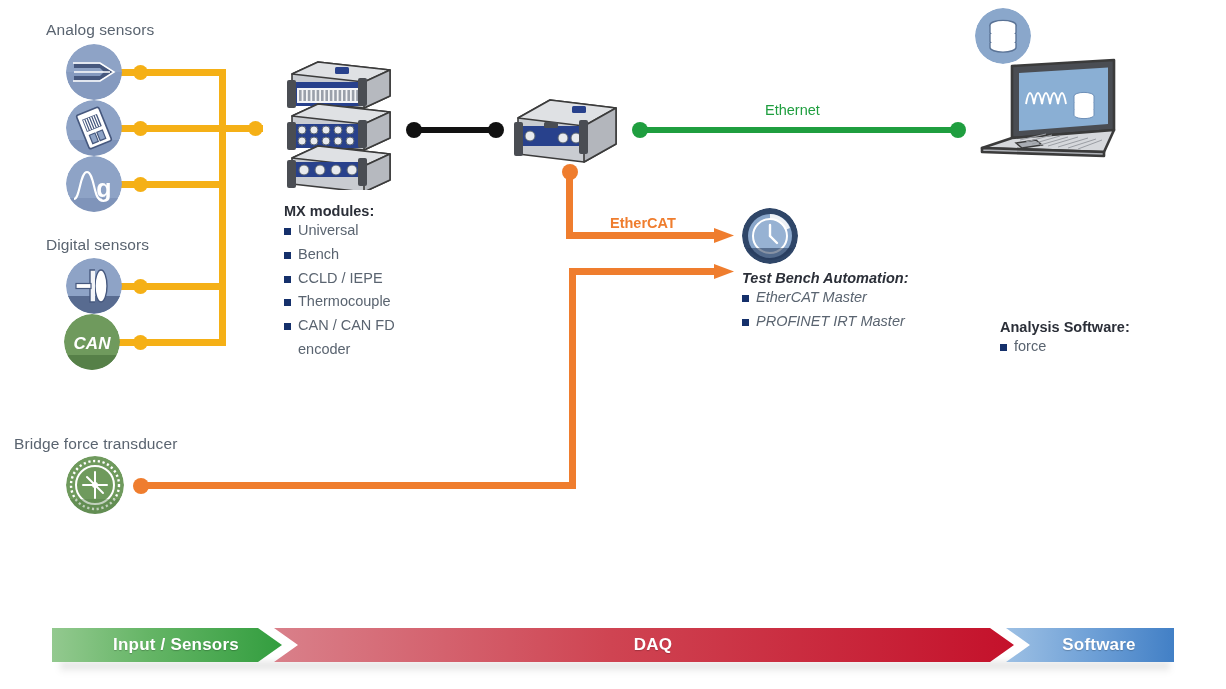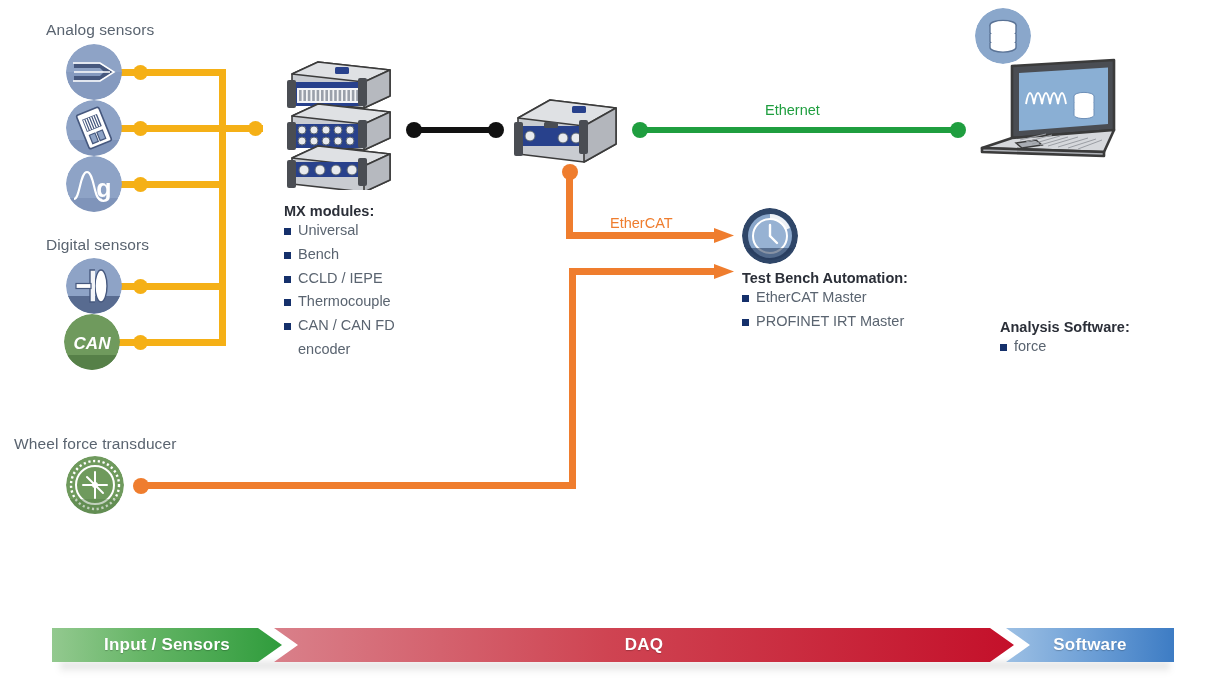--- a/index.html
+++ b/index.html
@@ -27,42 +27,42 @@
     line-height:23.8px;position:relative;padding-left:14px;
   }
   .list-item:before{
     content:"";position:absolute;left:0;top:9px;
     width:7px;height:7px;background:#15306b;
   }
   .list-item.cont{padding-left:14px;}
   .list-item.cont:before{display:none;}
   .link-label{font-size:14.5px;white-space:nowrap;}
   .lbl-ethernet{color:#1f9e3f;}
-  .lbl-ethercat{color:#ef7d2e;}
+  .lbl-ethercat{color:#ef7d2e;font-weight:bold;}
 
   
   .wire{position:absolute;background:#f5b016;}
   .wire-or{position:absolute;background:#ef7d2e;}
   .dot{position:absolute;border-radius:50%;}
   .dot-y{background:#f5b016;}
   .dot-or{background:#ef7d2e;}
   .dot-k{background:#111111;}
   .dot-g{background:#1f9e3f;}
   .wire-k{position:absolute;background:#111111;}
   .wire-g{position:absolute;background:#1f9e3f;}
 
   
   .circ{
     position:absolute;border-radius:50%;overflow:hidden;
   }
   .circ svg{display:block;}
 
   
   #banner{position:absolute;left:52px;top:628px;width:1122px;height:34px;}
-  .seg{position:absolute;top:0;height:34px;display:flex;align-items:center;justify-content:center;}
+  .seg{position:absolute;top:0;height:34px;display:flex;align-items:center;justify-content:center;padding-left:9px;}
   .seg span{
     color:#ffffff;font-weight:bold;font-size:17px;
     letter-spacing:.2px;white-space:nowrap;
     text-shadow:0 1px 1px rgba(0,0,0,.22);
     position:relative;z-index:3;
   }
   #seg-input{left:0;width:230px;
     background:linear-gradient(90deg,#93c98f 0%,#65b566 40%,#2f9c3c 100%);
     clip-path:polygon(0 0,206px 0,230px 17px,206px 34px,0 34px);}
   #seg-daq{left:222px;width:740px;
@@ -79,21 +79,21 @@
 </style>
 </head>
 <body>
 
 <div id="stage">
 
   <div class="abs grp-label" style="left:46px;top:21px;">Analog sensors</div>
 
   <div class="abs grp-label" style="left:46px;top:236px;">Digital sensors</div>
 
-  <div class="abs grp-label" style="left:14px;top:435px;">Wheel force transducer</div>
+  <div class="abs grp-label" style="left:14px;top:435px;">Bridge force transducer</div>
 
   <div class="wire" style="left:96px;top:69px;width:130px;height:7px;"></div>
   <div class="wire" style="left:96px;top:125px;width:130px;height:7px;"></div>
   <div class="wire" style="left:96px;top:181px;width:130px;height:7px;"></div>
   <div class="wire" style="left:96px;top:283px;width:130px;height:7px;"></div>
   <div class="wire" style="left:96px;top:339px;width:130px;height:7px;"></div>
 
   <div class="wire" style="left:219px;top:69px;width:7px;height:277px;"></div>
 
   <div class="wire" style="left:219px;top:125px;width:44px;height:7px;"></div>
@@ -342,21 +342,21 @@
   <div class="abs" style="left:284px;top:203px;width:160px;">
     <div class="list-head">MX modules:</div>
     <div class="list-item">Universal</div>
     <div class="list-item">Bench</div>
     <div class="list-item">CCLD / IEPE</div>
     <div class="list-item">Thermocouple</div>
     <div class="list-item">CAN / CAN FD</div>
     <div class="list-item cont">encoder</div>
   </div>
 
-  <div class="abs" style="left:742px;top:270px;width:220px;">
+  <div class="abs" style="left:742px;top:270px;width:220px;font-style:italic;">
     <div class="list-head">Test Bench Automation:</div>
     <div class="list-item">EtherCAT Master</div>
     <div class="list-item">PROFINET IRT Master</div>
   </div>
 
 
   <div class="abs" style="left:1000px;top:319px;width:200px;">
     <div class="list-head">Analysis Software:</div>
     <div class="list-item">force</div>
   </div>

